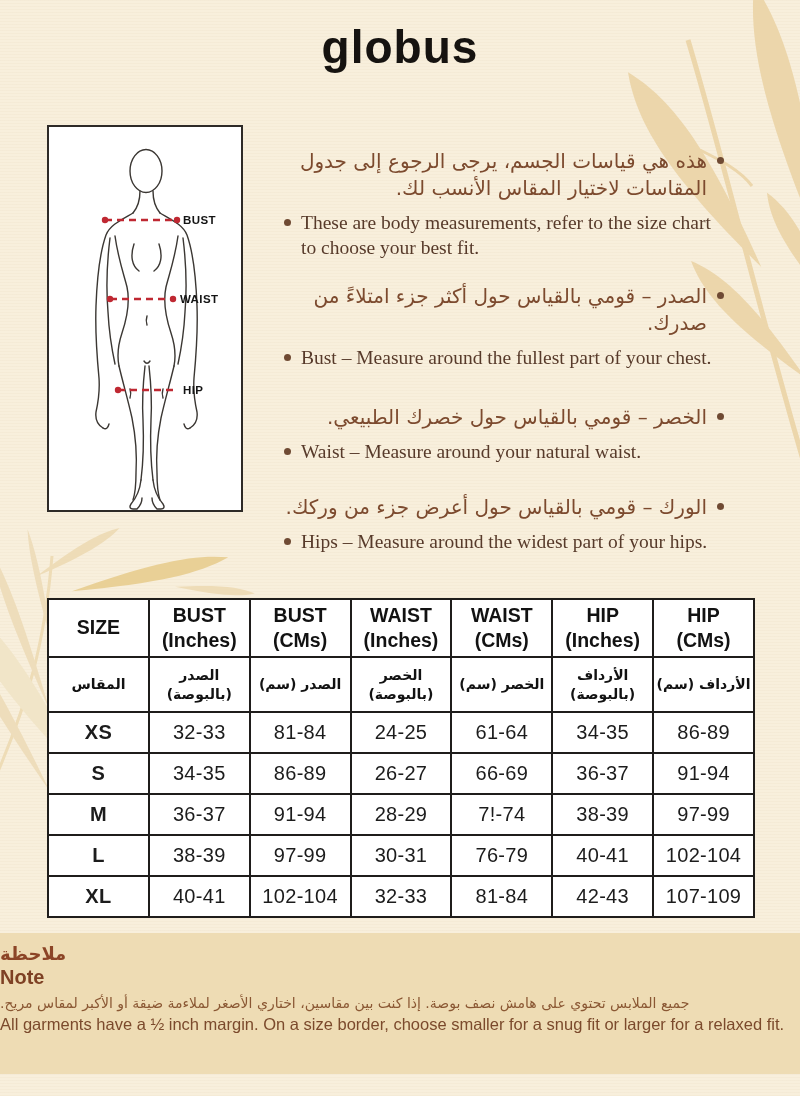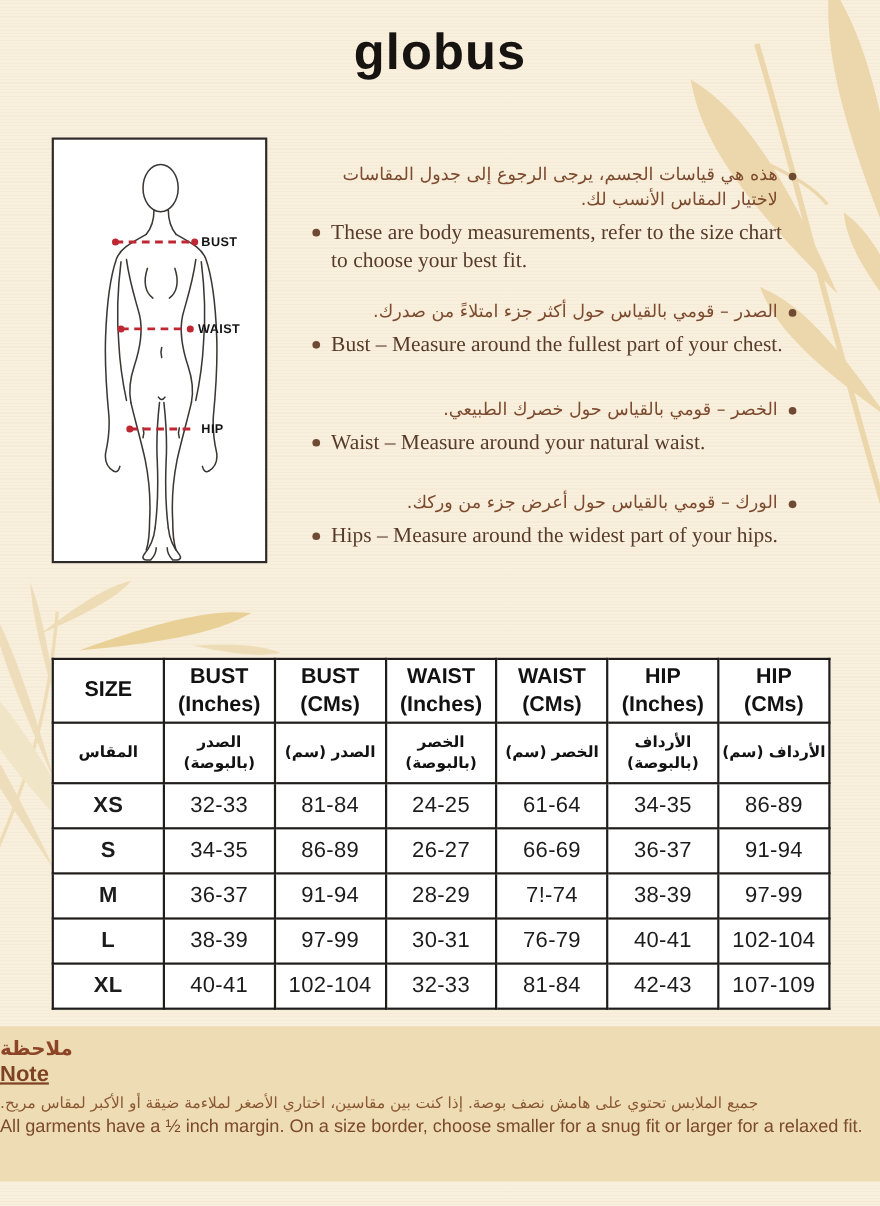--- a/index.html
+++ b/index.html
@@ -24,21 +24,21 @@
 
   .figure-box {
     position:absolute; left:47px; top:125px; width:196px; height:387px; z-index:1;
     background:#ffffff; border:2px solid #2e2a27; box-sizing:border-box;
   }
   .figure-box svg { display:block; width:100%; height:100%; }
 
   .instructions { position:absolute; left:284px; top:148px; width:440px; z-index:1; }
   .item { display:flex; gap:10px; margin-bottom:8px; }
   .item .dot { width:7px; height:7px; border-radius:50%; background:#6f4a33; margin-top:9px; flex:0 0 auto; }
-  .item.ar { direction:rtl; text-align:right; font-family:"DejaVu Sans", sans-serif; font-size:16px; color:#7c4a2e; line-height:1.35; }
+  .item.ar { direction:rtl; text-align:right; font-family:"DejaVu Sans", sans-serif; font-size:20px; color:#7c4a2e; line-height:1.35; }
   .item.en { font-family:"Liberation Serif", serif; font-size:19.5px; color:#573a2a; line-height:1.3; }
   .group-1 { margin-bottom:22px; }
   .group-2 { margin-bottom:34px; }
   .group-3 { margin-bottom:30px; }
 
   .model-note { position:absolute; left:47px; top:527px; z-index:1; }
   .model-ar { direction:rtl; text-align:left; font-family:"DejaVu Sans", sans-serif; font-size:16.5px; color:#2f221b; }
   .model-en { font-family:"Liberation Serif", serif; font-size:17.5px; color:#2f221b; margin-top:3px; }
 
   table.size-chart {
@@ -56,21 +56,21 @@
   .hl:empty { display:none; }
   .size-chart tbody tr { height:41px; }
   .size-chart tbody td { font-size:20px; color:#1c1c1c; letter-spacing:0.3px; }
   .size-chart tbody td.size-col { font-weight:700; font-size:20px; }
 
   .note-band {
     position:absolute; left:0; top:933px; width:800px; height:141px; z-index:1;
     background:#eedcb4; text-align:left;
   }
   .note-title-ar { margin-top:10px; font-family:"DejaVu Sans", sans-serif; font-weight:700; font-size:18px; color:#8c4526; }
-  .note-title-en { margin-top:2px; font-weight:700; font-size:20px; color:#7e4124;text-decoration:underline; }
+  .note-title-en { margin-top:2px; font-weight:700; font-size:20px; color:#7e4124; }
   .note-body-ar { direction:rtl; margin-top:6px; font-family:"DejaVu Sans", sans-serif; font-size:14px; color:#8a5733; }
   .note-body-en { margin-top:4px; font-size:16.5px; color:#7b4a2c; }
 </style>
 </head>
 <body>
 
 <div id="page">
 
   <svg class="deco" width="800" height="1096" viewBox="0 0 800 1096" aria-hidden="true">
     <g>

